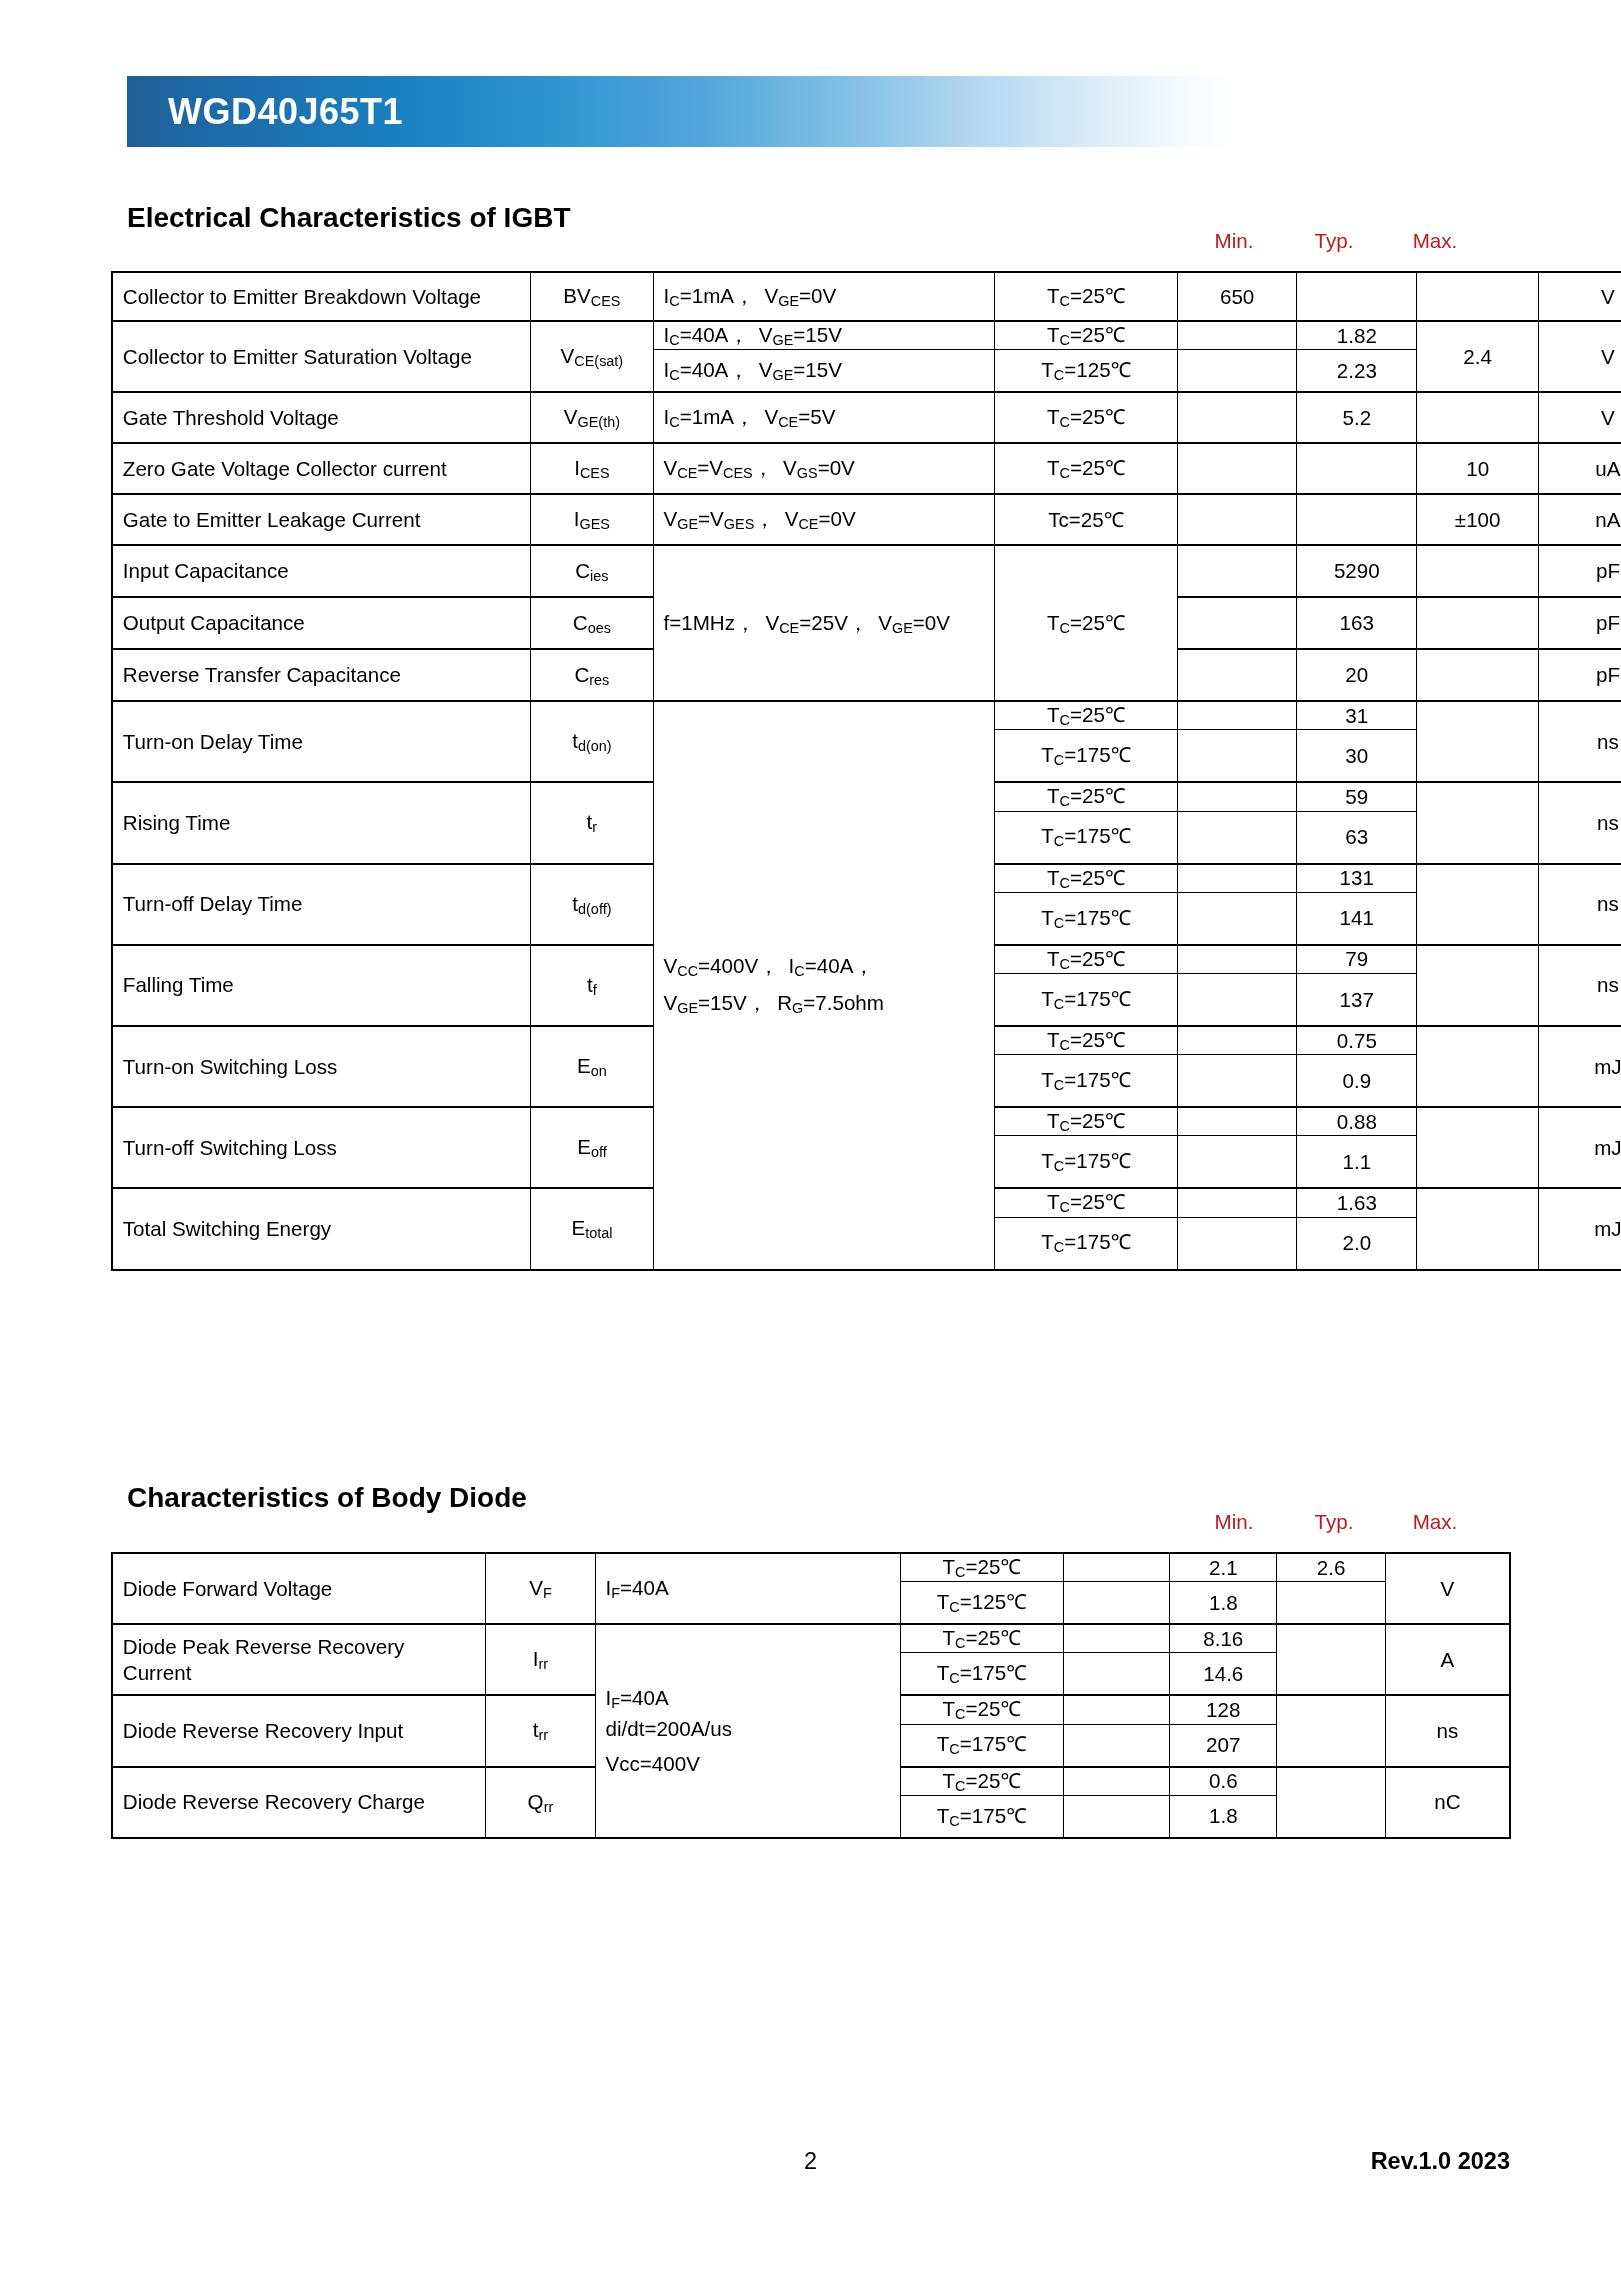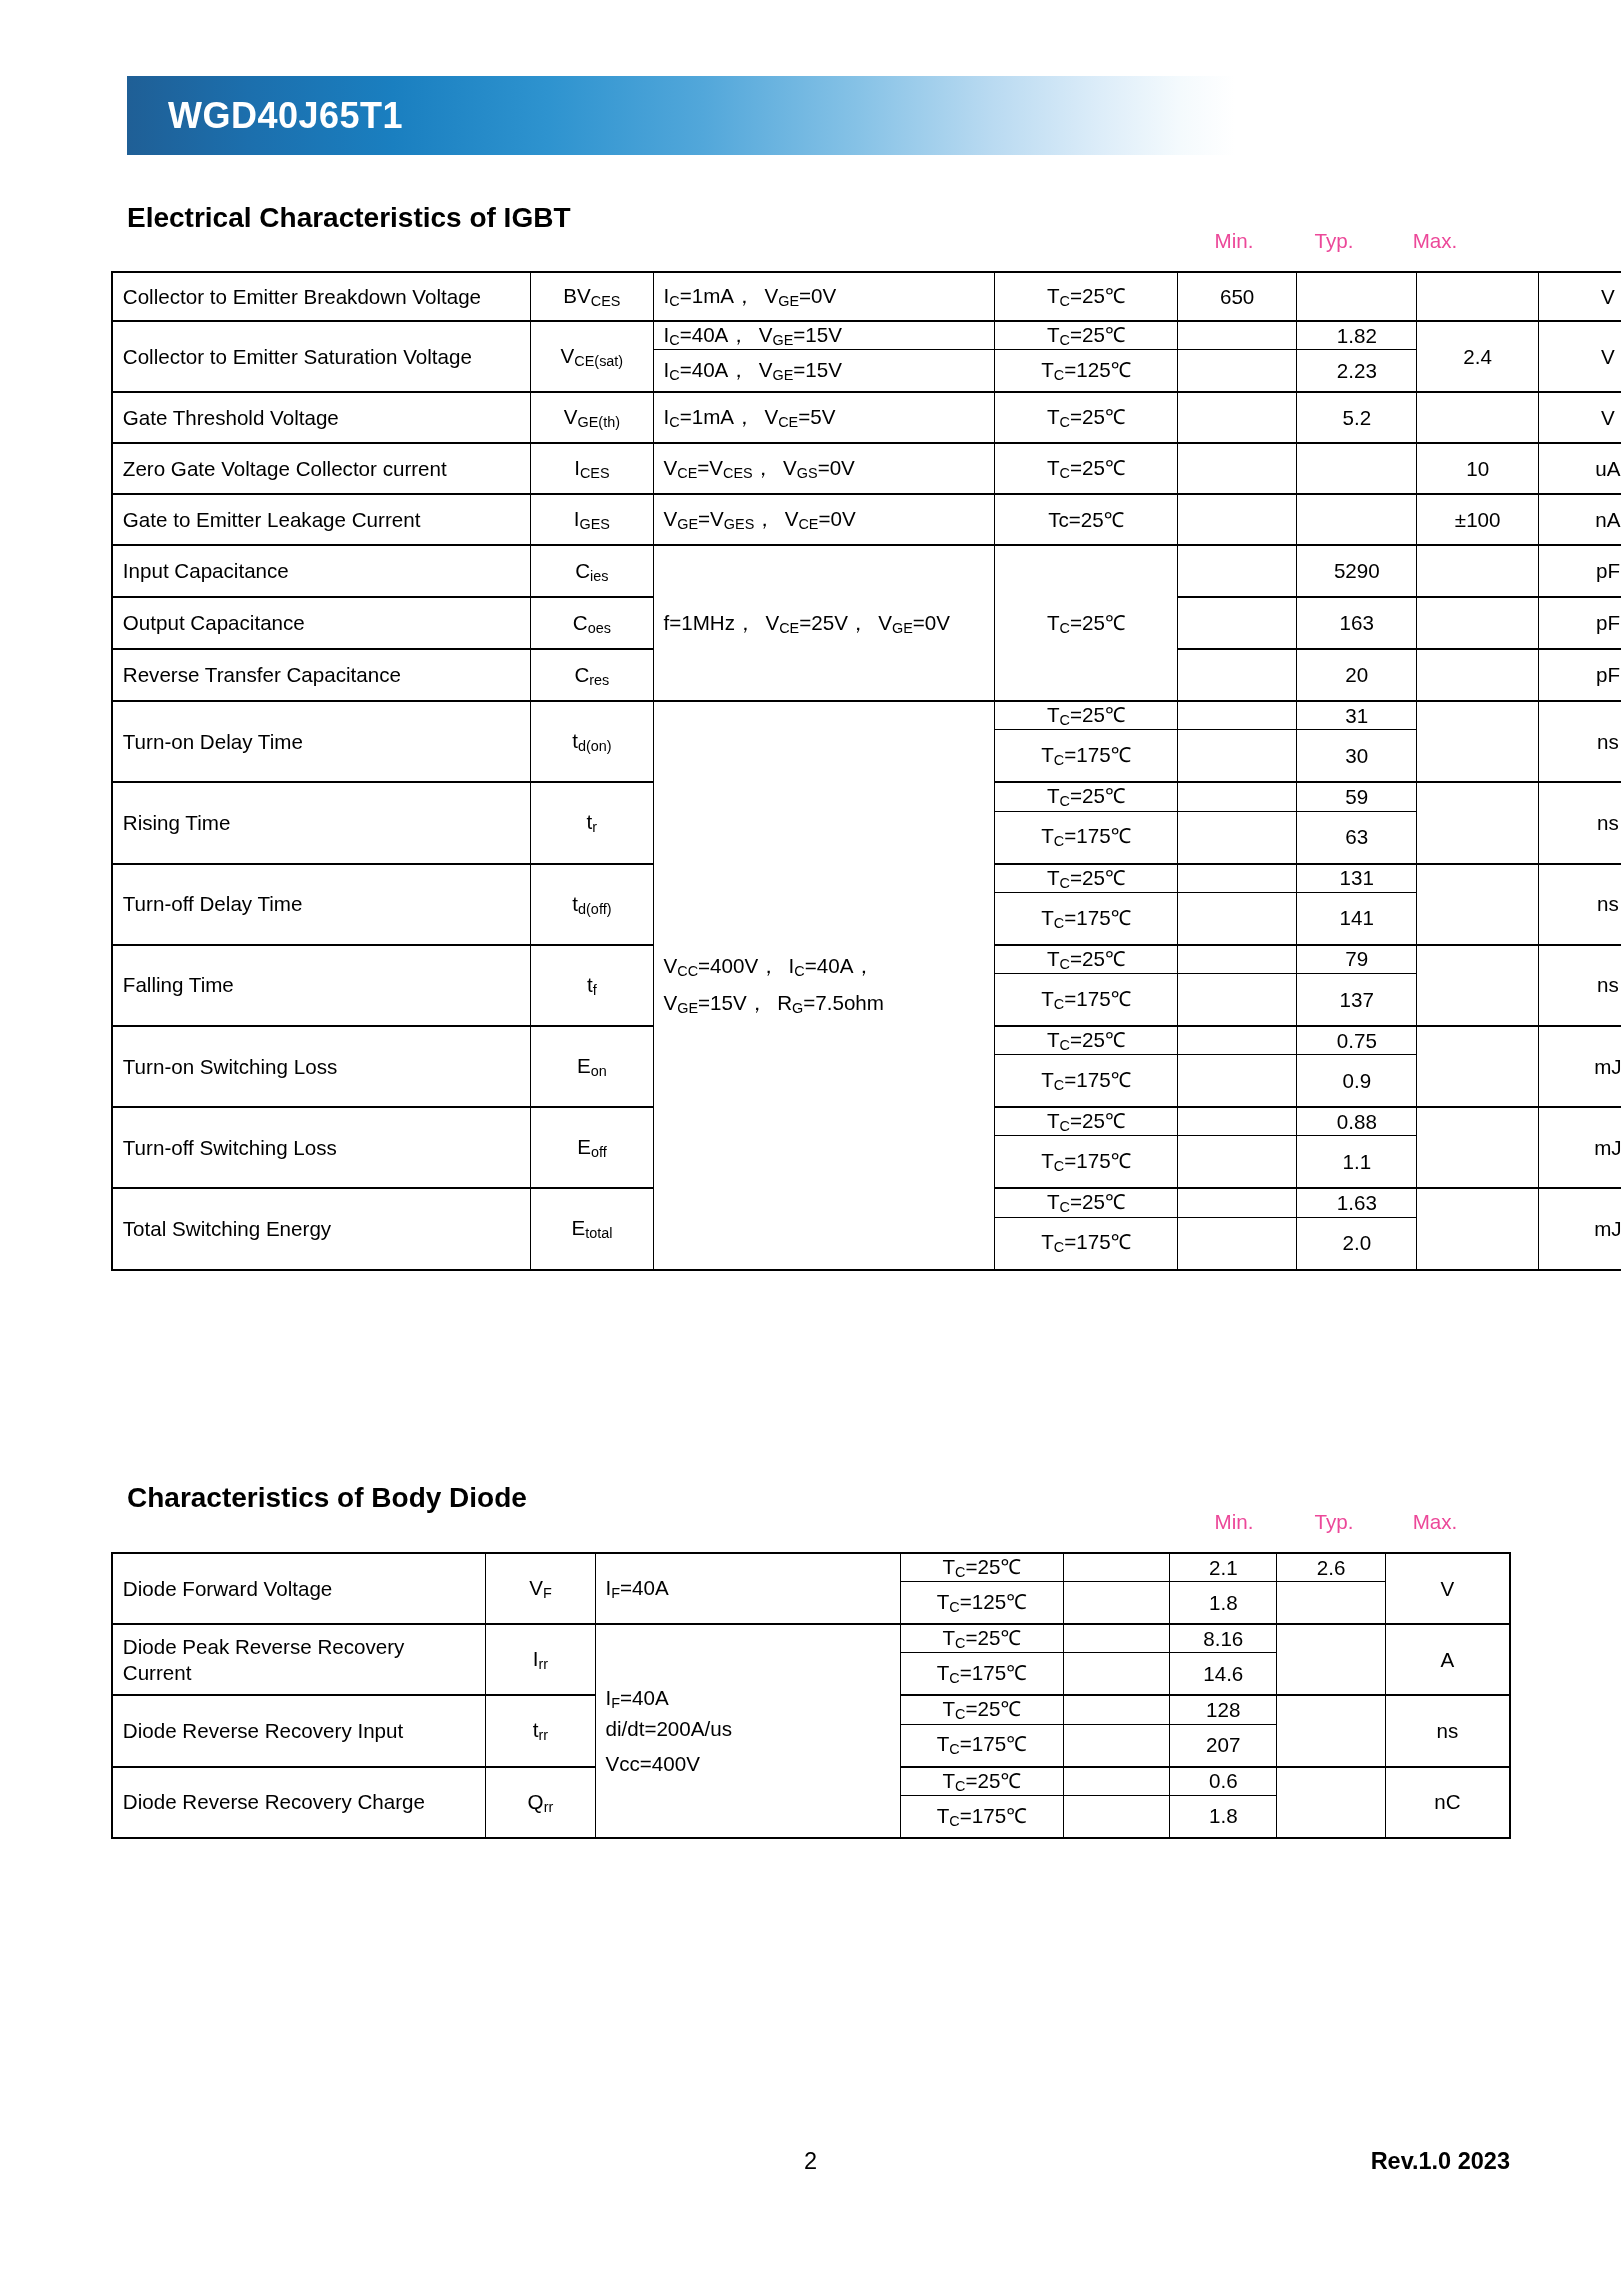--- a/index.html
+++ b/index.html
@@ -21,21 +21,21 @@
     height: 2293px;
     box-sizing: border-box;
   }
 
   
   .header-bar {
     position: absolute;
     left: 127px;
     top: 76px;
     width: 1108px;
-    height: 79px;
+    height: 71px;
     background: linear-gradient(to right,
         #1f5f96 0%,
         #1c6fad 11%,
         #1a7fc0 24%,
         #2e93cf 38%,
         #52a7da 52%,
         #86c2e6 66%,
         #b9daf1 78%,
         #ddedf9 88%,
         #f4fafd 95%,
@@ -62,21 +62,21 @@
     white-space: nowrap;
   }
   #heading-igbt { left: 127px; top: 202px; }
   #heading-diode { left: 127px; top: 1482px; }
 
   
   .mtm-row {
     position: absolute;
     height: 29px;
     font-size: 20.6px;
-    color: #ec4899;
+    color: #b91c1c;
   }
   .mtm-row span {
     position: absolute;
     top: 0;
     text-align: center;
     white-space: nowrap;
   }
   #mtm-igbt { left: 0px; top: 229px; width: 1621px; }
   #mtm-diode { left: 0px; top: 1510px; width: 1621px; }
   .mtm-min { left: 1192px; width: 84px; }

